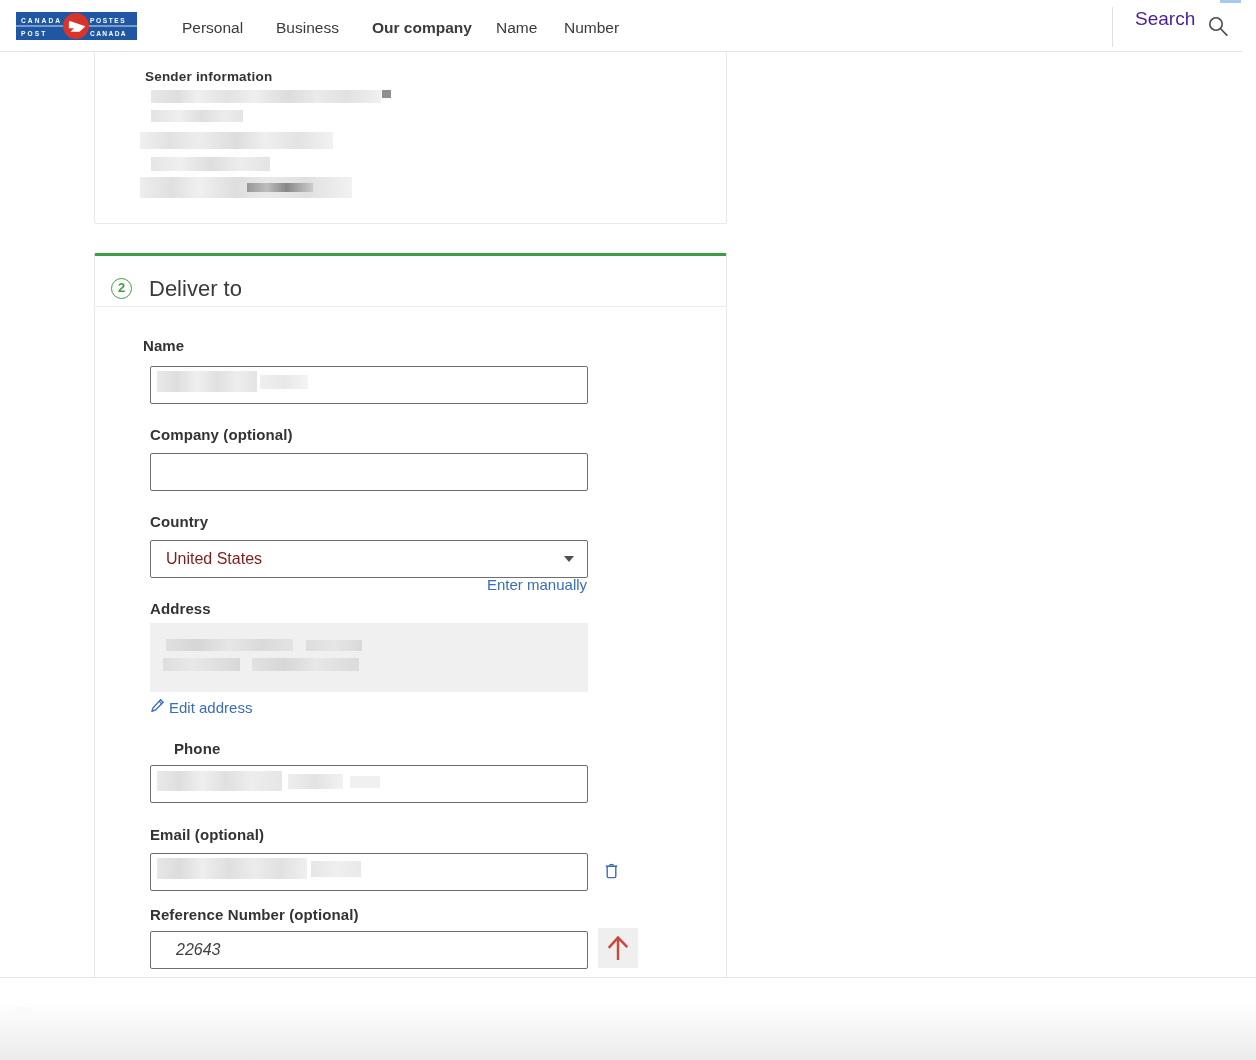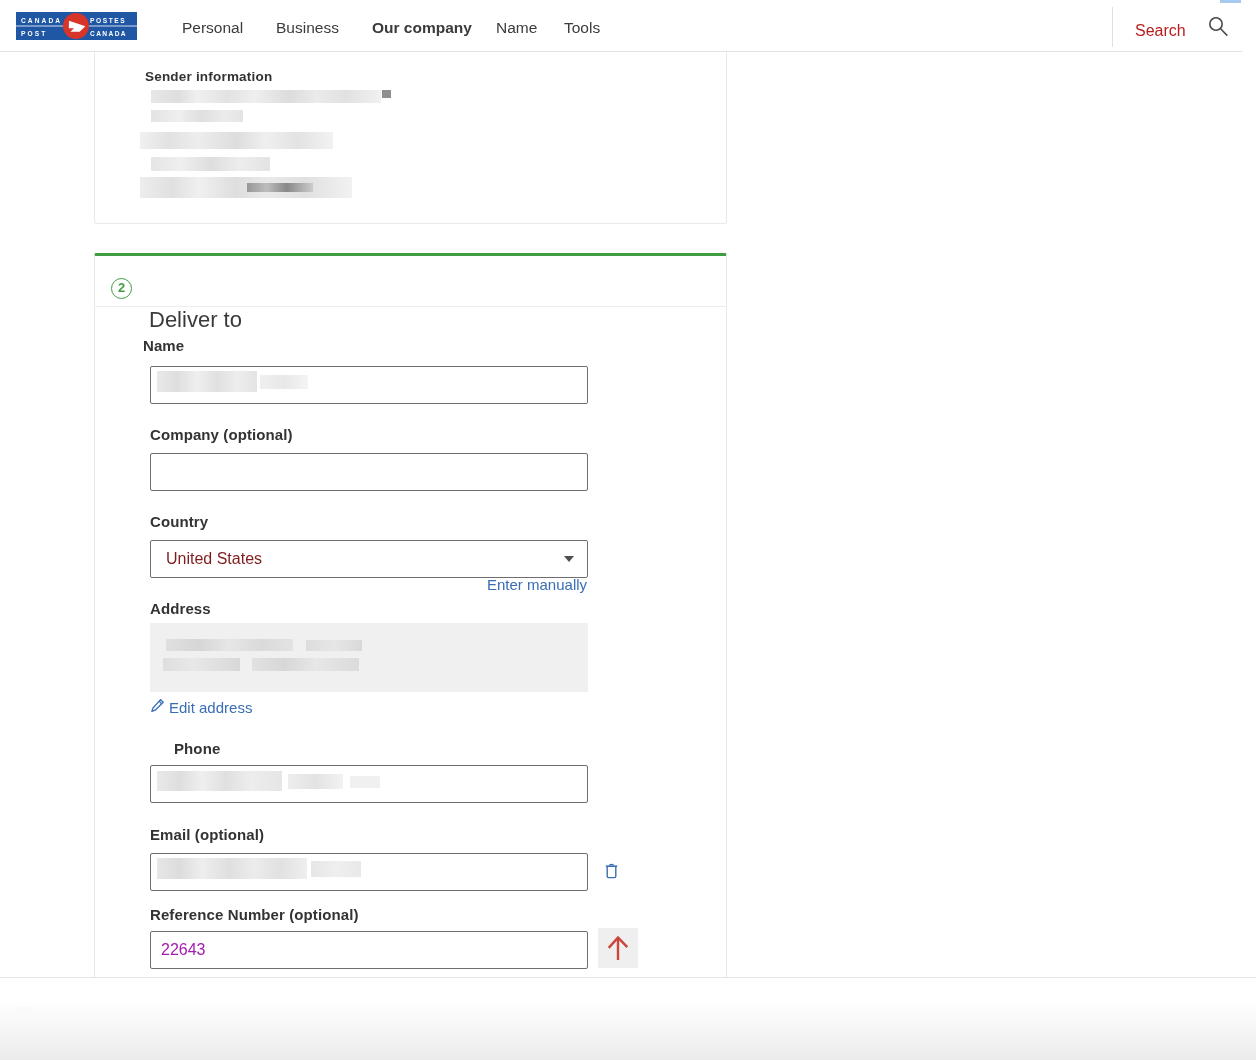--- a/index.html
+++ b/index.html
@@ -25,21 +25,21 @@
 <div class="blur" style="left:140px; top:132px; width:193px; height:17px; background:linear-gradient(90deg,#f0f0f0 0%,#e2e2e2 15%,#ededed 30%,#dddddd 50%,#efefef 65%,#e3e3e3 82%,#f2f2f2 100%);"></div>
 <div class="blur" style="left:151px; top:157px; width:119px; height:14px; background:linear-gradient(90deg,#e5e5e5 0%,#efefef 25%,#dedede 50%,#ededed 75%,#e3e3e3 100%);"></div>
 <div class="blur" style="left:140px; top:177px; width:212px; height:21px; background:linear-gradient(90deg,#ededed 0%,#e0e0e0 15%,#f0f0f0 28%,#dedede 45%,#e9e9e9 60%,#e0e0e0 78%,#f2f2f2 100%);"></div>
 <div class="blur" style="left:247px; top:183px; width:66px; height:9px; background:linear-gradient(90deg,#979797 0%,#bdbdbd 30%,#888888 60%,#cccccc 100%);"></div>
 
 <div class="abs" style="left:94px; top:253px; width:633px; height:724px; background:#fff; border:1px solid #e9e9e9; border-top:3px solid #3f9c43; border-bottom:none; border-radius:2px 2px 0 0;"></div>
 <div class="abs" style="left:0; top:977px; width:1256px; height:1px; background:#e4e4e4;"></div>
 
 <div class="abs" style="left:95px; top:306px; width:631px; height:1px; background:#ededed;"></div>
 <div class="abs" style="left:111px; top:278px; width:21px; height:21px; border:1.5px solid #3f9c43; border-radius:50%; color:#3f9c43; font-size:13px; font-weight:bold; text-align:center; line-height:18px;">2</div>
-<div class="abs" style="left:149px; top:276px; font-size:22px; color:#3a3a3a;margin-top:31px;">Deliver to</div>
+<div class="abs" style="left:149px; top:276px; font-size:22px; color:#3a3a3a;">Deliver to</div>
 
 <div class="lbl" style="left:143px; top:337px;">Name</div>
 <div class="inp" style="top:366px;"></div>
 <div class="blur" style="left:157px; top:371px; width:100px; height:21px; background:linear-gradient(90deg,#e9e9e9 0%,#dedede 20%,#efefef 40%,#e0e0e0 60%,#ededed 80%,#e4e4e4 100%);"></div>
 <div class="blur" style="left:260px; top:375px; width:48px; height:14px; background:linear-gradient(90deg,#efefef 0%,#e8e8e8 50%,#f4f4f4 100%);"></div>
 
 <div class="lbl" style="left:150px; top:426px;">Company (optional)</div>
 <div class="inp" style="top:453px;"></div>
 
 <div class="lbl" style="left:150px; top:513px;">Country</div>
@@ -73,21 +73,21 @@
 <div class="blur" style="left:311px; top:861px; width:50px; height:16px; background:linear-gradient(90deg,#e6e6e6 0%,#efefef 50%,#e9e9e9 100%);"></div>
 
 <svg class="abs" style="left:604px; top:863px;" width="15" height="16" viewBox="0 0 15 16">
   <path d="M5.5 2.6 Q5.5 1.4 7.5 1.4 Q9.5 1.4 9.5 2.6" fill="none" stroke="#3a6db4" stroke-width="1.4"></path>
   <line x1="1.8" y1="3.2" x2="13.2" y2="3.2" stroke="#3a6db4" stroke-width="1.6"></line>
   <path d="M3.2 3.6 L3.2 13.2 Q3.2 14.6 4.6 14.6 L10.4 14.6 Q11.8 14.6 11.8 13.2 L11.8 3.6" fill="none" stroke="#3a6db4" stroke-width="1.4"></path>
 </svg>
 
 <div class="lbl" style="left:150px; top:906px;">Reference Number (optional)</div>
 <div class="inp" style="top:931px;"></div>
-<div class="abs" style="left:161px; top:941px; font-size:16px; color:#a21caf;">22643</div>
+<div class="abs" style="left:176px; top:941px; font-size:16px; color:#404040;font-style:italic;">22643</div>
 
 <div class="abs" style="left:598px; top:928px; width:40px; height:40px; background:#efefef;"></div>
 <svg class="abs" style="left:598px; top:928px;" width="40" height="40" viewBox="0 0 40 40">
   <line x1="20" y1="10" x2="20" y2="32" stroke="#c9473b" stroke-width="2.4"></line>
   <path d="M10.7 19.9 L20 9.6 L29.3 19.2" fill="none" stroke="#c9473b" stroke-width="2.4"></path>
 </svg>
 
 <div class="abs" style="left:0; top:0; width:1256px; height:51px; background:#fff; z-index:10;"></div>
 <div class="abs" style="left:0; top:51px; width:1242px; height:1px; background:#e2e2e2; z-index:10;"></div>
 
@@ -99,21 +99,21 @@
   <text x="74" y="11" font-family="Liberation Sans, sans-serif" font-size="6.6" font-weight="bold" fill="#ffffff" letter-spacing="1.6">POSTES</text>
   <text x="74" y="24" font-family="Liberation Sans, sans-serif" font-size="6.6" font-weight="bold" fill="#ffffff" letter-spacing="1.4">CANADA</text>
   <circle cx="60" cy="14" r="13" fill="#d8352a"></circle>
   <path d="M53 8.8 L69.4 14.2 L63.6 19.8 L54.4 19.8 L58 16.2 L52.8 16.2 Z" fill="#ffffff"></path>
 </svg>
 
 <div class="abs" style="left:182px; top:19px; font-size:15.5px; color:#3b3b3b; z-index:11;">Personal</div>
 <div class="abs" style="left:276px; top:19px; font-size:15.5px; color:#3b3b3b; z-index:11;">Business</div>
 <div class="abs" style="left:372px; top:19px; font-size:15.5px; color:#3b3b3b; z-index:11;font-weight:bold;">Our company</div>
 <div class="abs" style="left:496px; top:19px; font-size:15.5px; color:#3b3b3b; z-index:11;">Name</div>
-<div class="abs" style="left:564px; top:19px; font-size:15.5px; color:#3b3b3b; z-index:11;">Tools</div>
+<div class="abs" style="left:564px; top:19px; font-size:15.5px; color:#3b3b3b; z-index:11;">Number</div>
 
 <div class="abs" style="left:1112px; top:7px; width:1px; height:40px; background:#e0e0e0; z-index:11;"></div>
-<div class="abs" style="left:1135px; top:22px; font-size:16px; color:#b91c1c; z-index:11;">Search</div>
+<div class="abs" style="left:1135px; top:8px; font-size:19px; color:#4c1d95; z-index:11;">Search</div>
 <svg class="abs" style="left:1206px; top:13px; z-index:11;" width="24" height="24" viewBox="0 0 24 24">
   <circle cx="10" cy="11" r="6.2" fill="none" stroke="#4a4a4a" stroke-width="1.6"></circle>
   <line x1="14.6" y1="15.8" x2="21.3" y2="22.6" stroke="#4a4a4a" stroke-width="1.6"></line>
 </svg>
 <div class="abs" style="left:1220px; top:0; width:21px; height:3px; background:#a7c8ef; z-index:12;"></div>
 
 </body></html>

